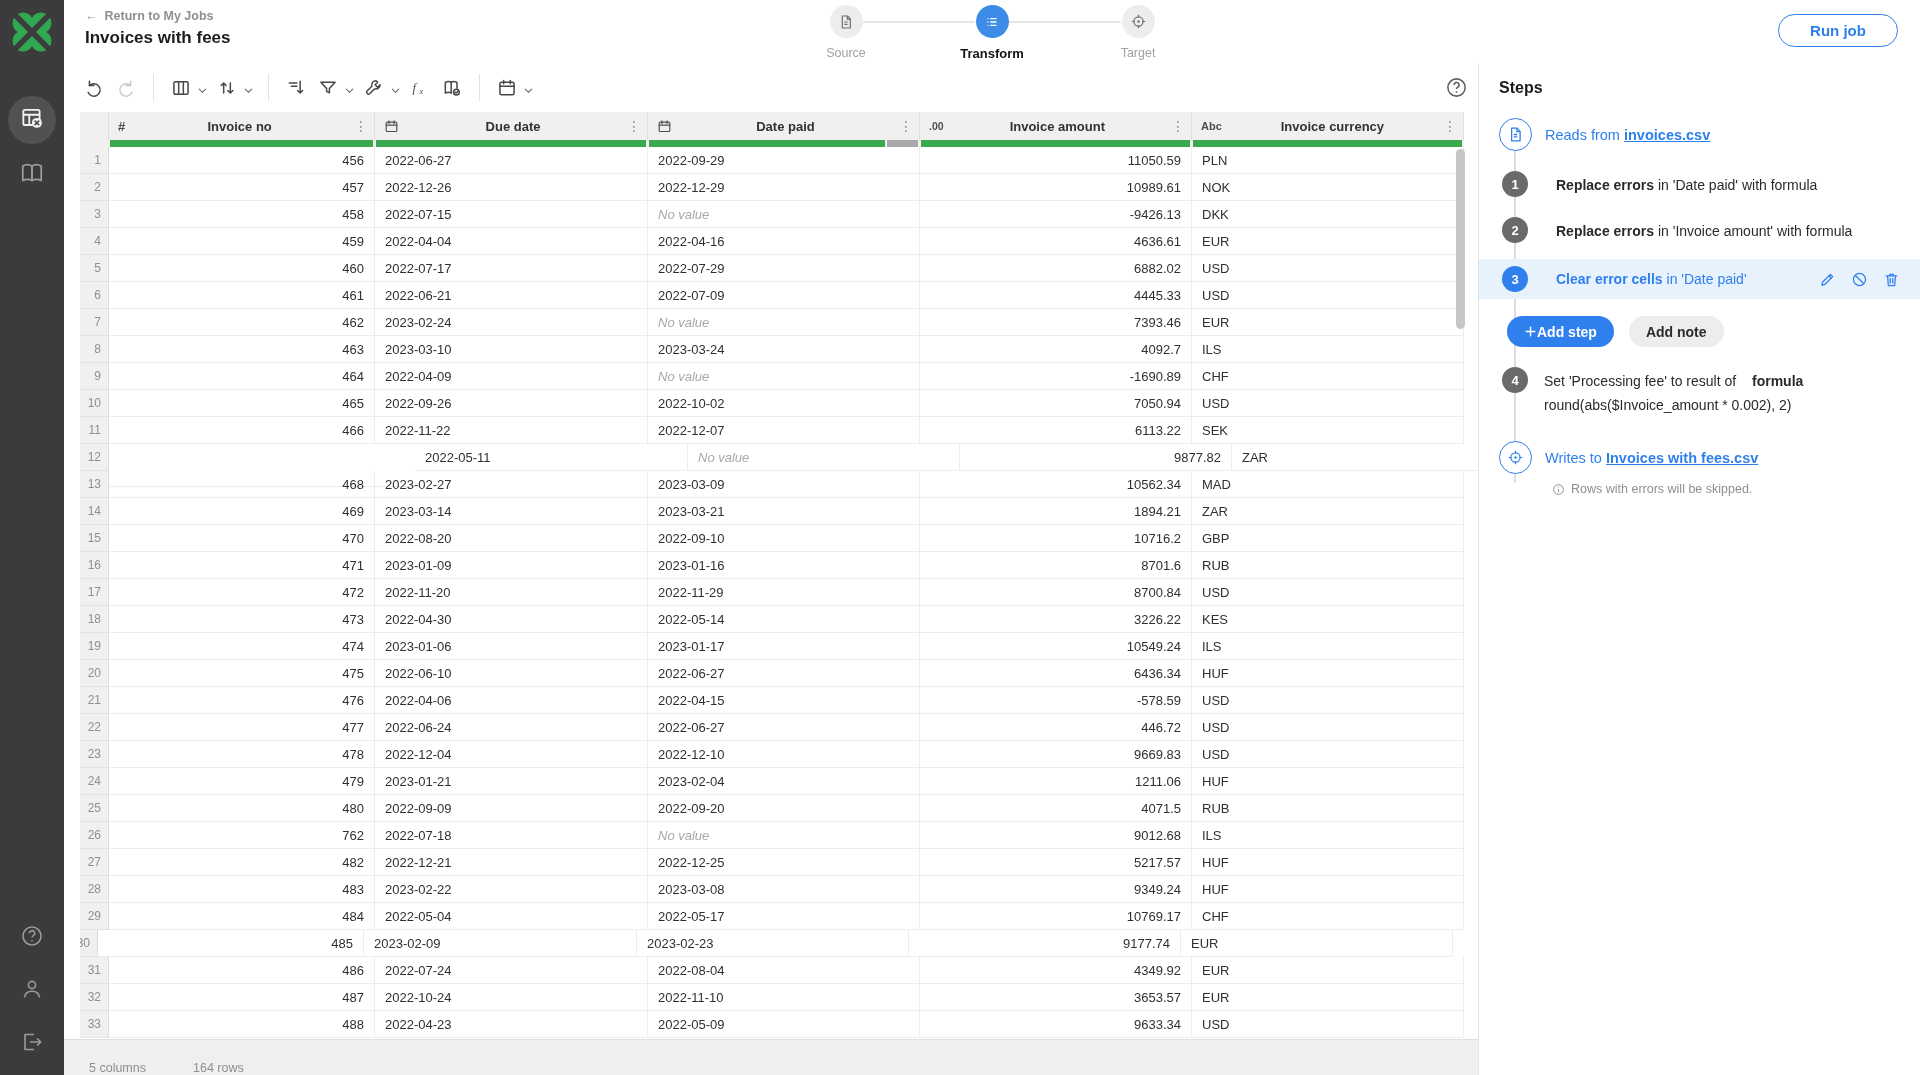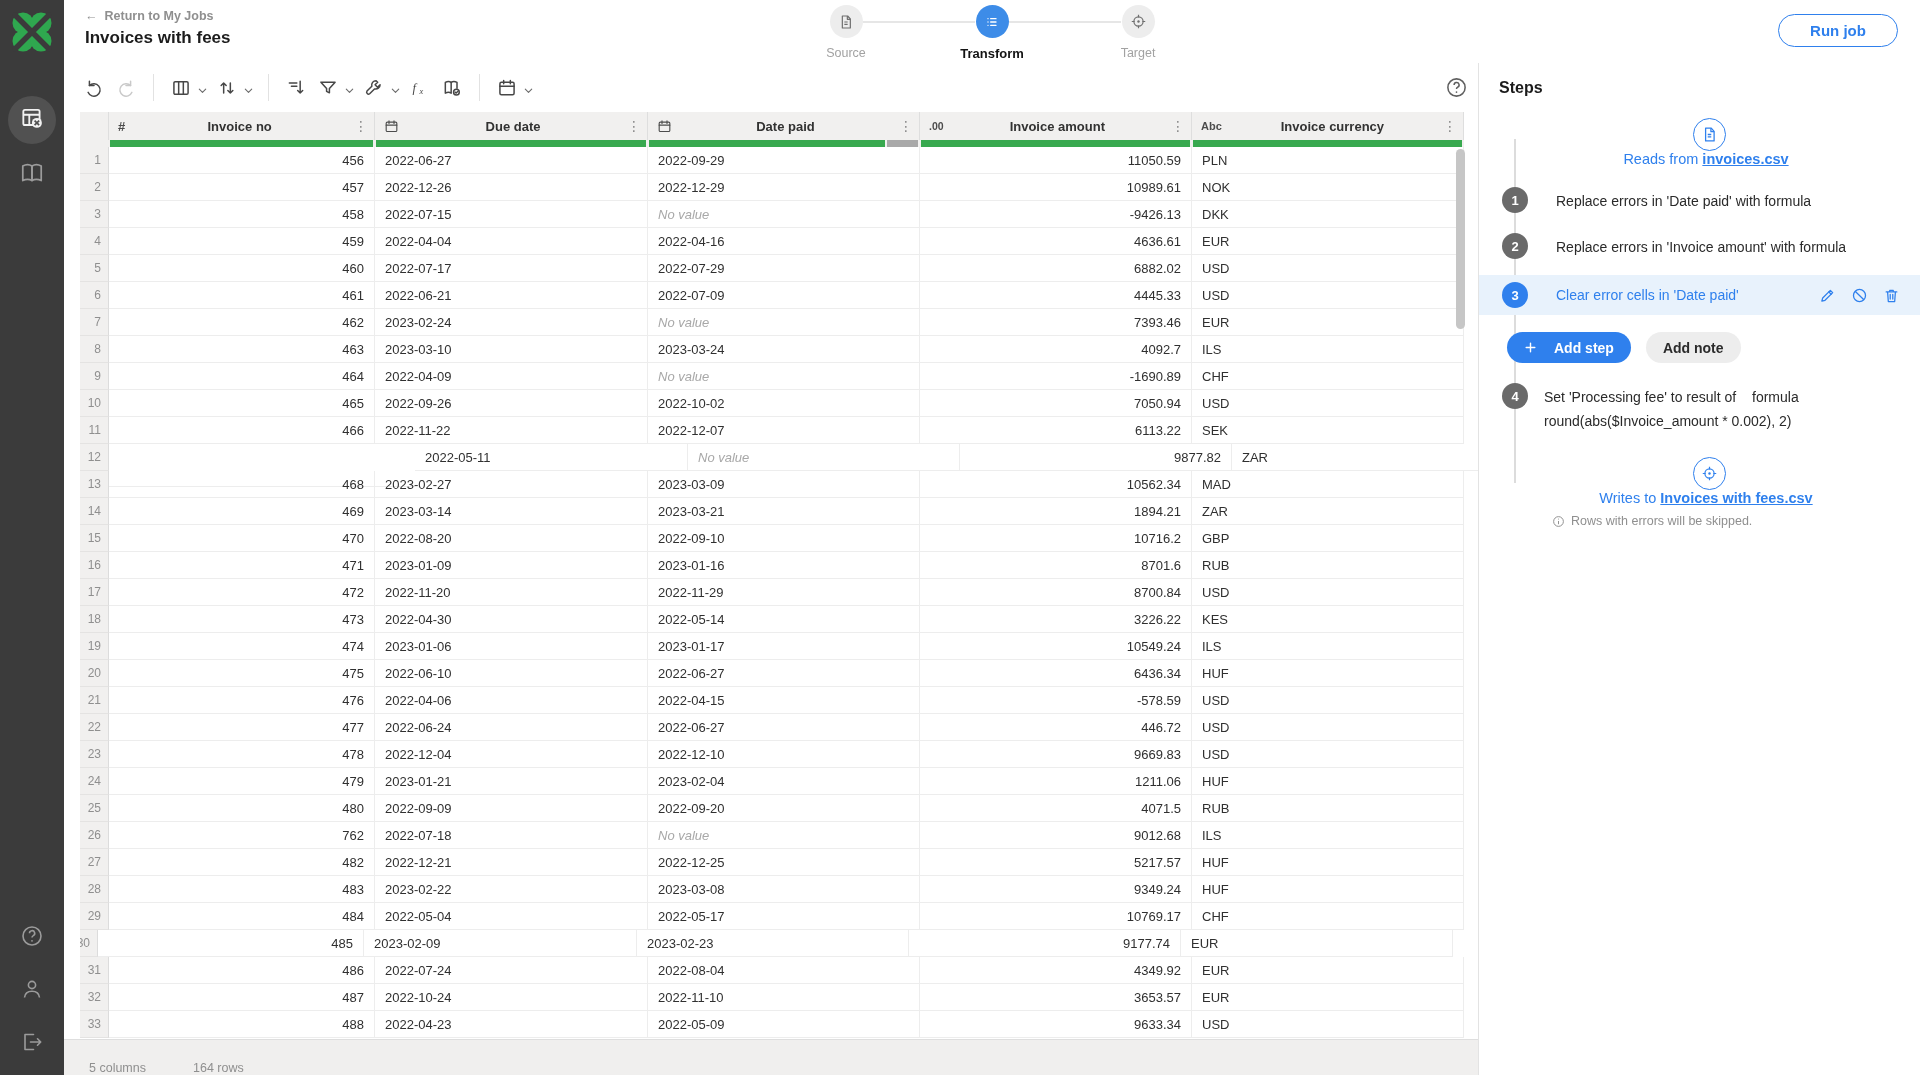--- a/index.html
+++ b/index.html
@@ -64,36 +64,36 @@
   .tcell.ar{justify-content:flex-end;padding-right:10px;}
   .tcell .no-value{color:#a8a8a8;font-style:italic;}
   .vthumb{position:absolute;left:1392px;top:86px;width:9px;height:180px;background:#c6c6c6;border-radius:5px;cursor:pointer;}
 
   .statusbar{position:absolute;left:0;right:0;bottom:0;height:35px;background:#f0efee;border-top:1px solid #dedede;display:flex;align-items:flex-end;padding-left:25px;gap:47px;font-size:12.5px;color:#8f8f8f;}
 
   
   .steps-panel{position:absolute;left:1414px;right:0;top:0;bottom:0;border-left:1px solid #e3e3e3;background:#fff;overflow:hidden;}
   .sp-title{margin:16px 0 0 20px;font-size:16px;font-weight:700;color:#1b1b1b;}
   .rail{position:absolute;left:35px;top:76px;width:2px;height:344px;background:#dcdcdc;z-index:0;}
-  .iorow{position:relative;z-index:1;display:flex;align-items:center;margin-top:21px;cursor:pointer;flex-direction:column;}
+  .iorow{position:relative;z-index:1;display:flex;align-items:center;margin-top:21px;cursor:pointer;}
   .io-circle{width:33px;height:33px;box-sizing:border-box;margin-left:20px;border:1.7px solid #2f80ed;border-radius:50%;background:#fff;color:#2f80ed;display:flex;align-items:center;justify-content:center;flex:none;}
   .io-circle svg{width:17px;height:17px;}
   .io-text{margin-left:13px;font-size:14.5px;color:#2f80ed;}
   .io-file{font-weight:700;text-decoration:underline;cursor:pointer;}
   .nrow{position:relative;z-index:1;display:flex;align-items:flex-start;margin-top:20px;padding:0 20px;}
   .ncircle{width:26px;height:26px;border-radius:50%;background:#6a6a6a;color:#fff;font-size:13px;font-weight:700;display:flex;align-items:center;justify-content:center;margin-left:3px;flex:none;}
   .ntext{margin-left:16px;font-size:14px;color:#2a2a2a;line-height:24px;max-width:332px;padding-top:2px;}
-  .ntext .b{font-weight:400;padding-left:12px;}
+  .ntext .b{font-weight:700;padding-left:12px;}
   .nrow.selected{background:#e8f2fc;margin-top:16px;padding:7px 20px;align-items:center;cursor:pointer;}
   .nrow.selected .ncircle{background:#2f80ed;}
   .nrow.selected .ntext{color:#2f80ed;padding-top:0;}
   .acts{margin-left:auto;display:flex;gap:15px;color:#2f80ed;align-items:center;}
   .acts .aicon{width:17px;height:17px;cursor:pointer;}
   .btnrow{position:relative;z-index:1;margin:17px 0 0 28px;display:flex;align-items:center;}
-  .add-step{height:31px;border:none;border-radius:16px;background:#2f80ed;color:#fff;font-weight:700;font-size:14px;font-family:inherit;display:flex;align-items:center;gap:17px;padding:0 17px;cursor:pointer;}
+  .add-step{height:31px;border:none;border-radius:16px;background:#2f80ed;color:#fff;font-weight:700;font-size:14px;font-family:inherit;display:flex;align-items:center;gap:0;padding:0 17px;cursor:pointer;}
   .add-step svg{width:13px;height:13px;}
   .add-note{height:31px;border:none;border-radius:16px;background:#ededed;color:#2b2b2b;font-weight:700;font-size:14px;font-family:inherit;margin-left:15px;padding:0 17px;cursor:pointer;}
   .wnote{position:relative;z-index:1;margin:8px 0 0 73px;font-size:12.5px;color:#8f8f8f;display:flex;align-items:center;gap:6px;}
   .wnote svg{width:13px;height:13px;flex:none;}
 </style>
 </head>
 <body>
 
 <div class="app">
 

